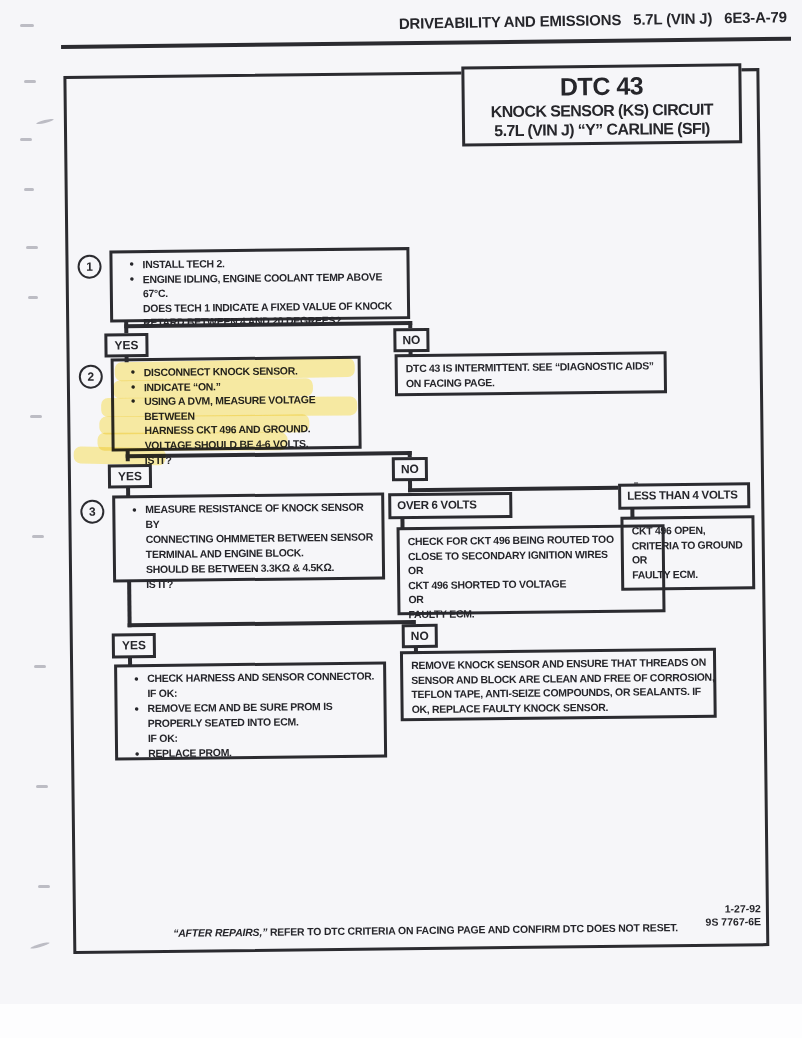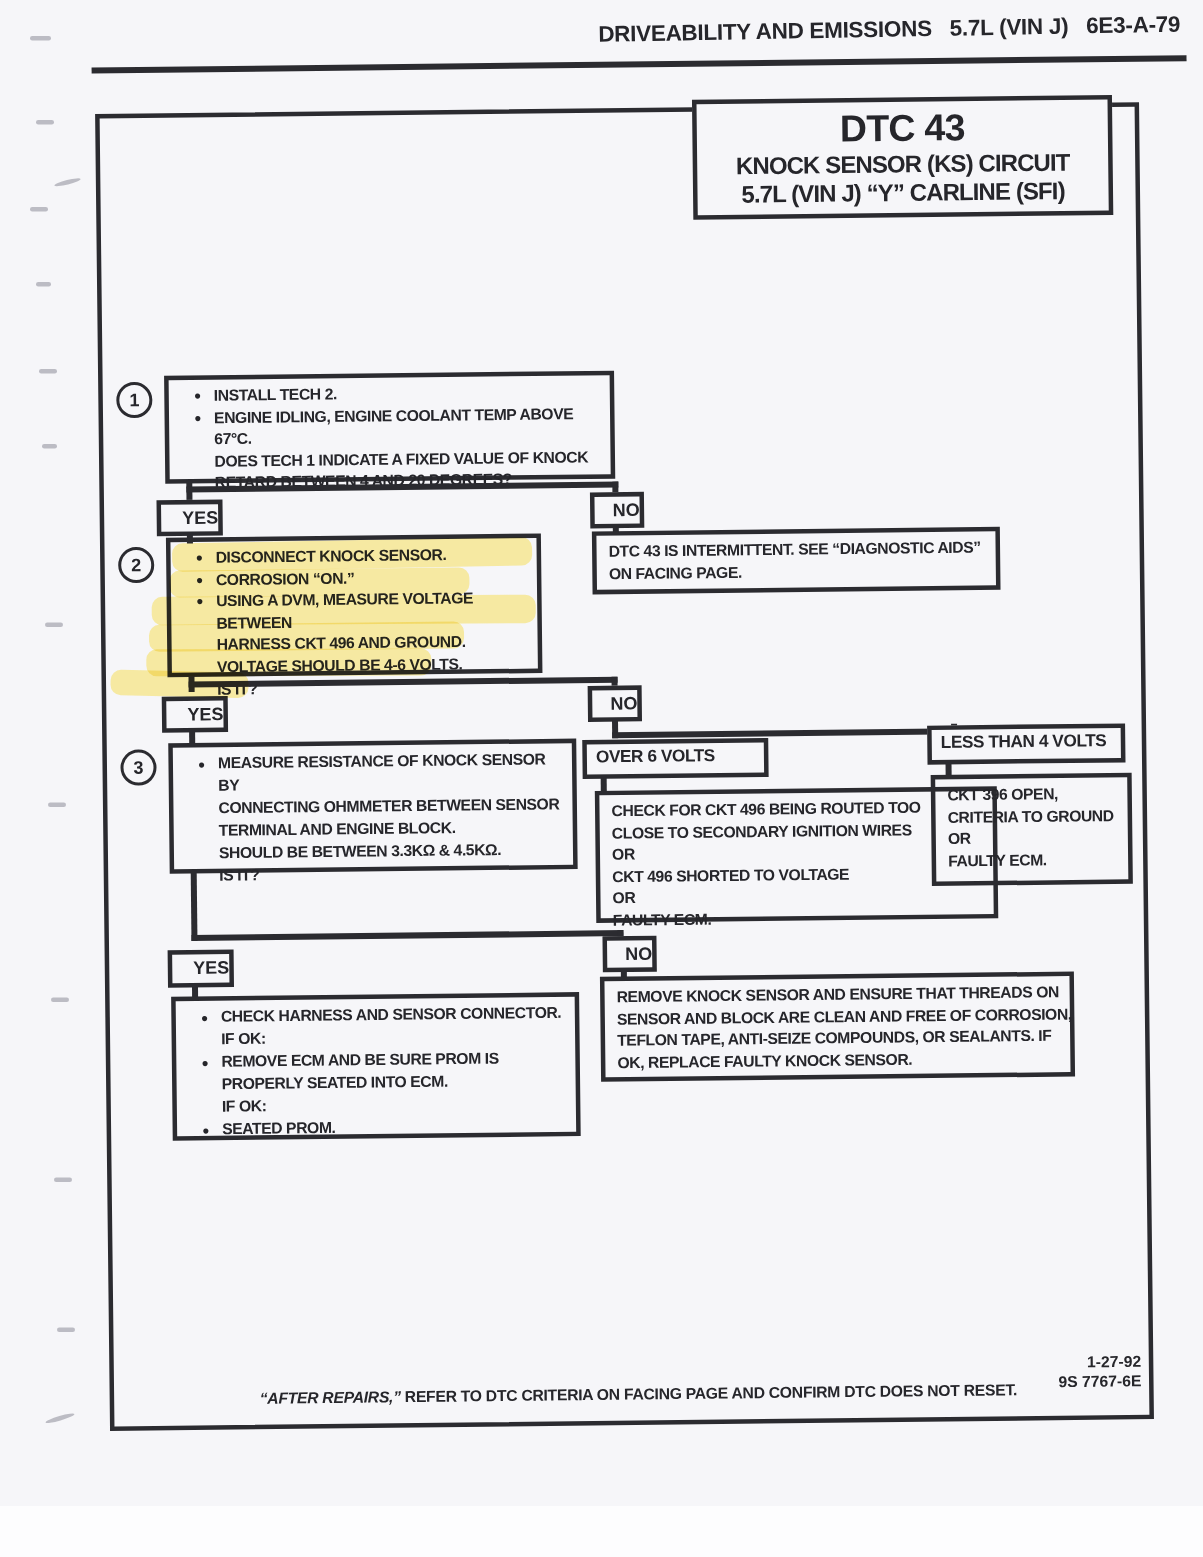--- a/index.html
+++ b/index.html
@@ -22,21 +22,21 @@
   .title-box{position:absolute;left:466px;top:67px;width:280px;height:80px;border:3px solid #2b2b30;background:#f6f6f9;text-align:center;padding-top:4px;box-sizing:border-box;}
   .title-dtc{font-size:25px;font-weight:700;letter-spacing:-0.5px;}
   .title-sub{font-size:16px;font-weight:700;letter-spacing:-0.6px;line-height:19px;}
   
   .fbox{position:absolute;border:3px solid #2b2b30;background:transparent;box-sizing:border-box;padding:4px 8px;font-size:10.5px;font-weight:700;letter-spacing:-0.3px;line-height:14.6px;}
   .li{display:flex;}
   .dot{flex:0 0 22px;text-align:center;font-size:8px;}
   .cont{padding-left:22px;}
   .rline{white-space:nowrap;}
   
-  .tag{position:absolute;border:3px solid #2b2b30;background:#f6f6f9;box-sizing:border-box;text-align:right;font-size:12px;font-weight:700;letter-spacing:0;padding-top:2px;}
+  .tag{position:absolute;border:3px solid #2b2b30;background:#f6f6f9;box-sizing:border-box;text-align:center;font-size:12px;font-weight:700;letter-spacing:0;padding-top:2px;}
   
   .cond{position:absolute;border:3px solid #2b2b30;background:#f6f6f9;box-sizing:border-box;font-size:11.5px;font-weight:700;letter-spacing:-0.3px;padding:3px 6px 0 6px;white-space:nowrap;}
   
   .circ{position:absolute;width:24px;height:24px;border:2px solid #2b2b30;border-radius:50%;box-sizing:border-box;text-align:center;font-size:12px;font-weight:700;line-height:20px;background:transparent;}
   
   .ln{position:absolute;background:#2b2b30;}
   
   .hl{position:absolute;background:rgba(246,224,108,0.62);border-radius:7px;mix-blend-mode:multiply;pointer-events:none;z-index:5;}
   
   .footer-note{position:absolute;left:168px;top:924px;width:520px;font-size:10.5px;font-weight:700;letter-spacing:-0.2px;white-space:nowrap;}
@@ -114,21 +114,21 @@
     <div class="hl" style="left:74px;top:444px;width:92px;height:17px;transform:rotate(2deg);"></div>
 
     <div class="circ" style="left:80px;top:361px;">2</div>
     <div class="fbox" style="left:112px;top:355px;width:250px;height:93px;">
       <div class="li">
           <span class="dot">●</span>
           <span>DISCONNECT KNOCK SENSOR.</span>
         </div>
       <div class="li">
           <span class="dot">●</span>
-          <span>CORROSION “ON.”</span>
+          <span>INDICATE “ON.”</span>
         </div>
       <div class="li">
           <span class="dot">●</span>
           <span>USING A DVM, MEASURE VOLTAGE BETWEEN</span>
         </div>
       <div class="cont">HARNESS CKT 496 AND GROUND.</div>
       <div class="cont">VOLTAGE SHOULD BE 4-6 VOLTS.</div>
       <div class="cont">IS IT?</div>
     </div>
 
@@ -162,21 +162,21 @@
     <div class="fbox" style="left:396px;top:527px;width:268px;height:88px;">
       <div class="rline">CHECK FOR CKT 496 BEING ROUTED TOO</div>
       <div class="rline">CLOSE TO SECONDARY IGNITION WIRES</div>
       <div class="rline">OR</div>
       <div class="rline">CKT 496 SHORTED TO VOLTAGE</div>
       <div class="rline">OR</div>
       <div class="rline">FAULTY ECM.</div>
     </div>
 
     <div class="fbox" style="left:620px;top:519px;width:134px;height:74px;">
-      <div class="rline">CKT 396 OPEN,</div>
+      <div class="rline">CKT 496 OPEN,</div>
       <div class="rline">CRITERIA TO GROUND</div>
       <div class="rline">OR</div>
       <div class="rline">FAULTY ECM.</div>
     </div>
 
     <div class="ln" style="left:126px;top:577px;width:4px;height:47px;"></div>
     <div class="ln" style="left:126px;top:620px;width:288px;height:4px;"></div>
     <div class="ln" style="left:410px;top:620px;width:4px;height:6px;"></div>
     <div class="tag" style="left:110px;top:630px;width:44px;height:25px;">YES</div>
     <div class="tag" style="left:400px;top:624px;width:36px;height:24px;">NO</div>
@@ -190,21 +190,21 @@
         </div>
       <div class="cont">IF OK:</div>
       <div class="li">
           <span class="dot">●</span>
           <span>REMOVE ECM AND BE SURE PROM IS</span>
         </div>
       <div class="cont">PROPERLY SEATED INTO ECM.</div>
       <div class="cont">IF OK:</div>
       <div class="li">
           <span class="dot">●</span>
-          <span>SEATED PROM.</span>
+          <span>REPLACE PROM.</span>
         </div>
     </div>
 
     <div class="fbox" style="left:398px;top:651px;width:316px;height:70px;">
       <div class="rline">REMOVE KNOCK SENSOR AND ENSURE THAT THREADS ON</div>
       <div class="rline">SENSOR AND BLOCK ARE CLEAN AND FREE OF CORROSION,</div>
       <div class="rline">TEFLON TAPE, ANTI-SEIZE COMPOUNDS, OR SEALANTS.  IF</div>
       <div class="rline">OK, REPLACE FAULTY KNOCK SENSOR.</div>
     </div>
 

